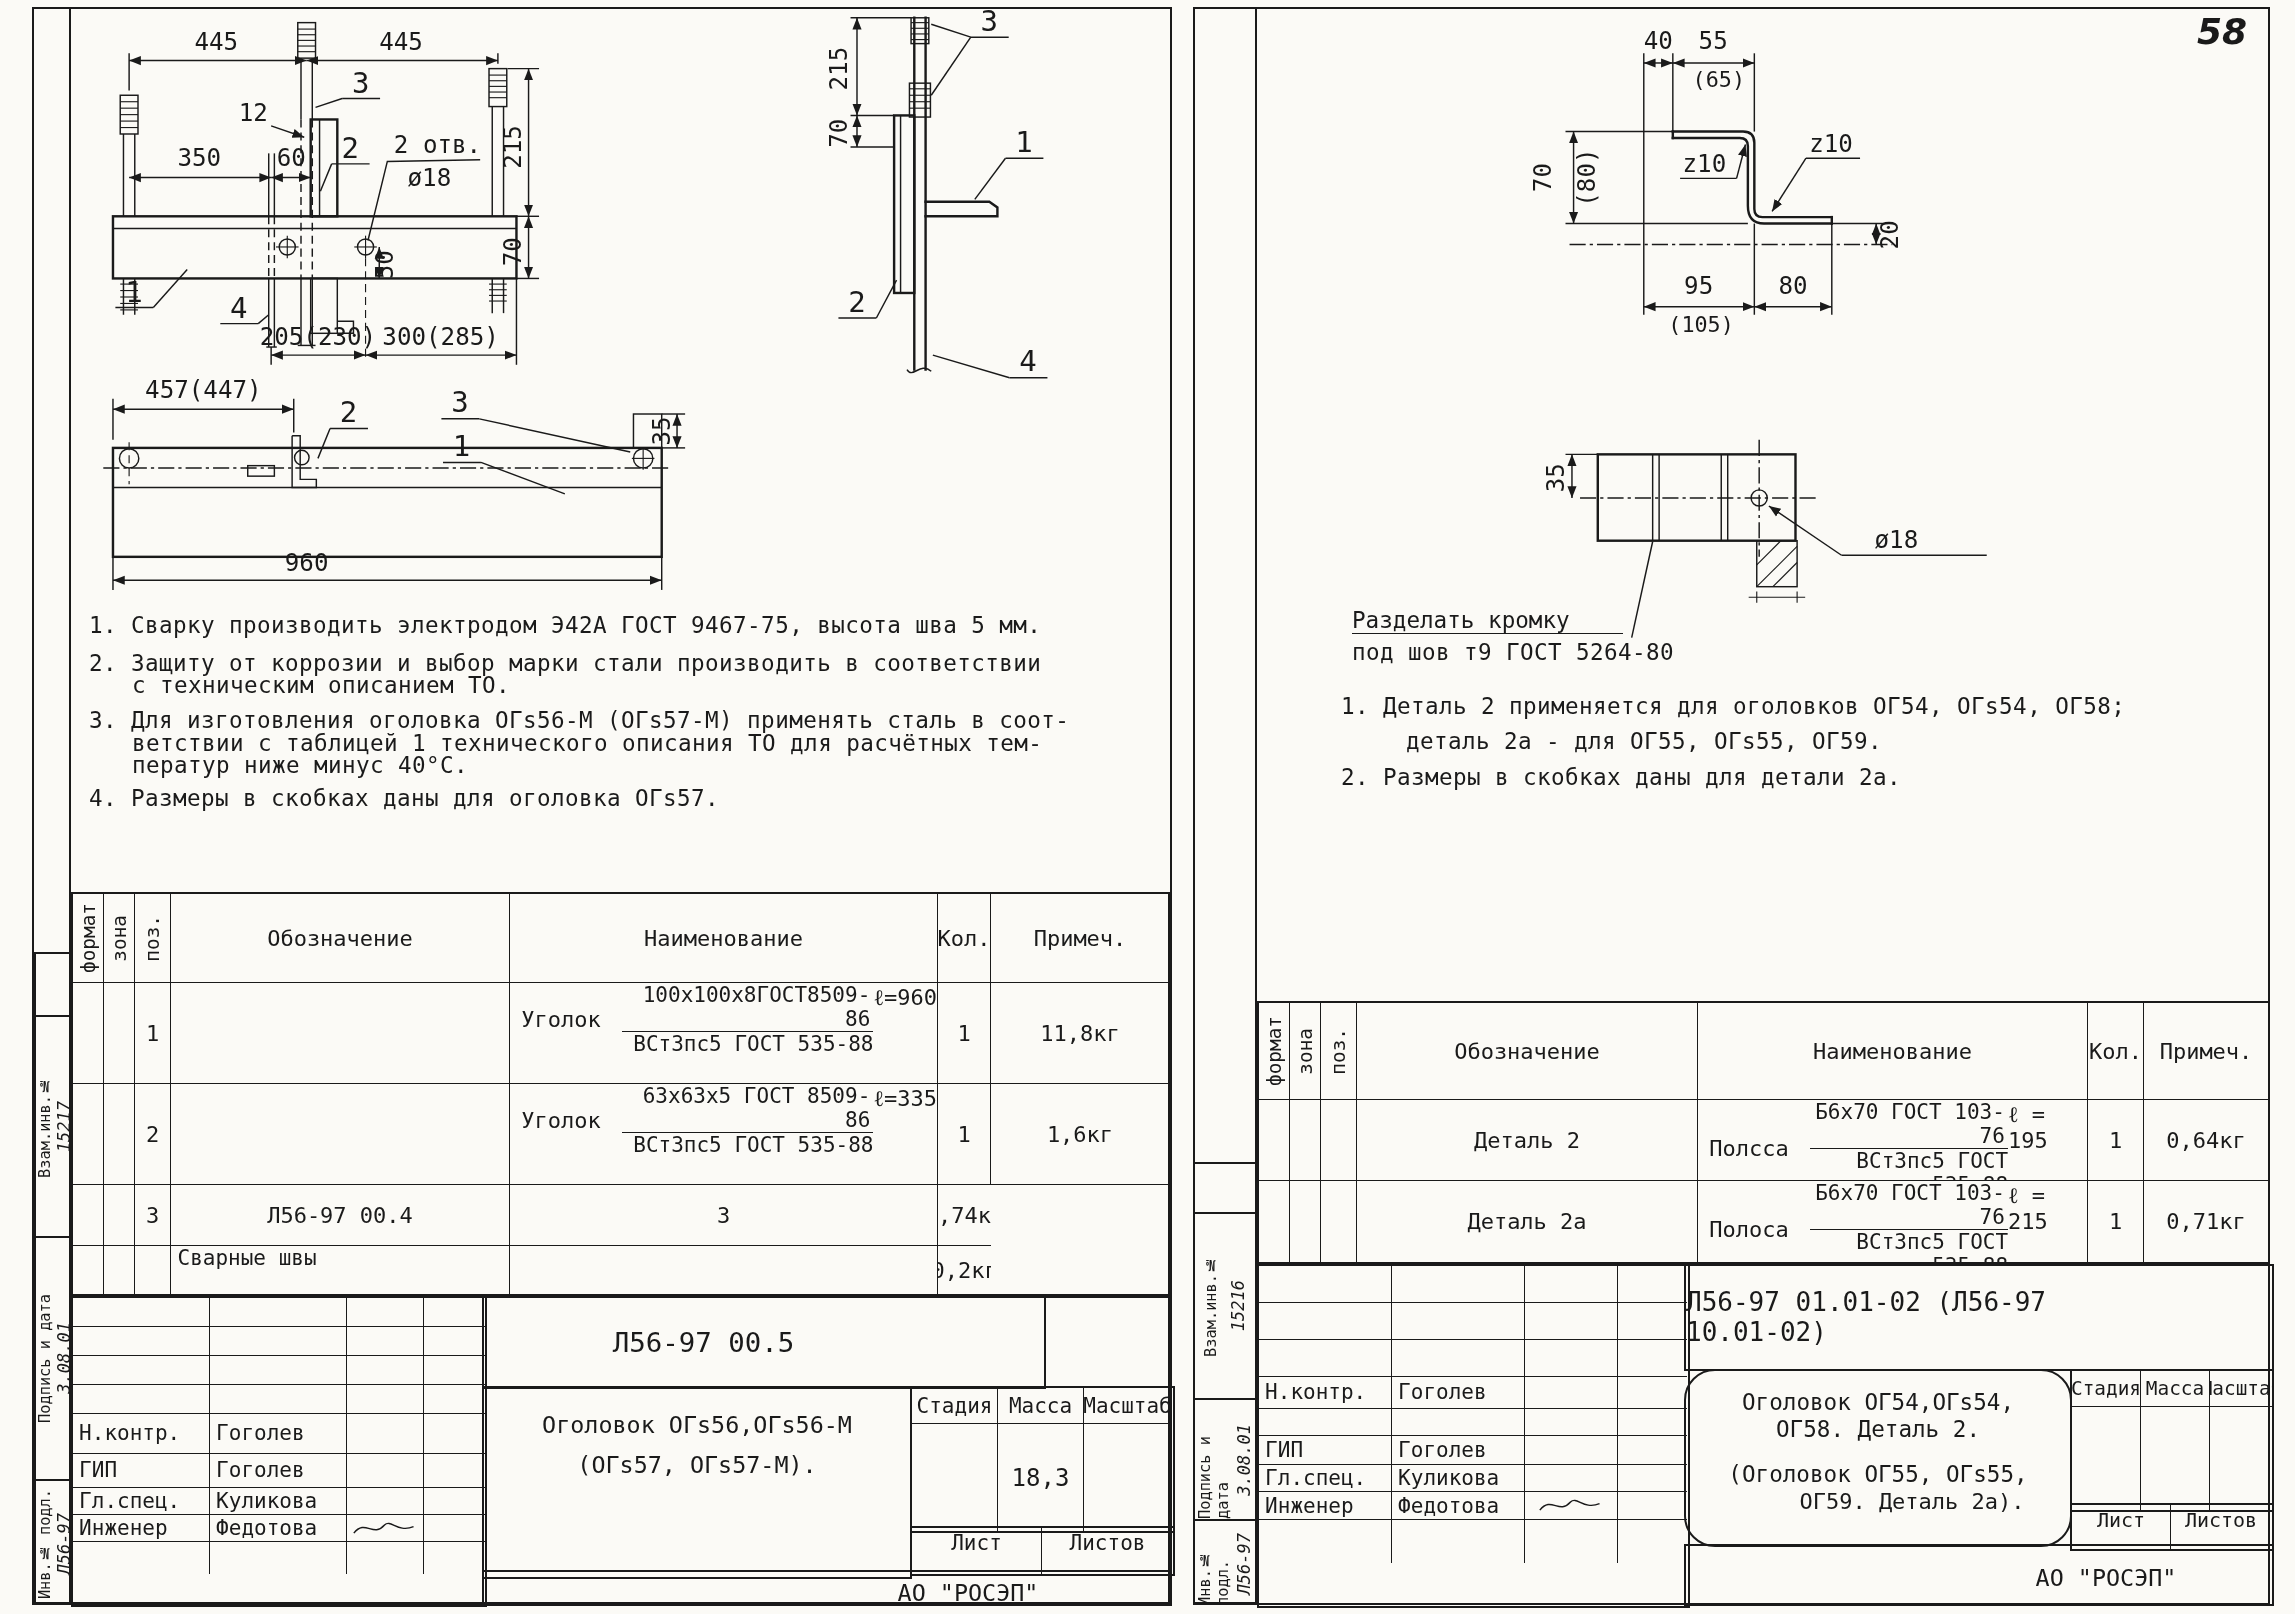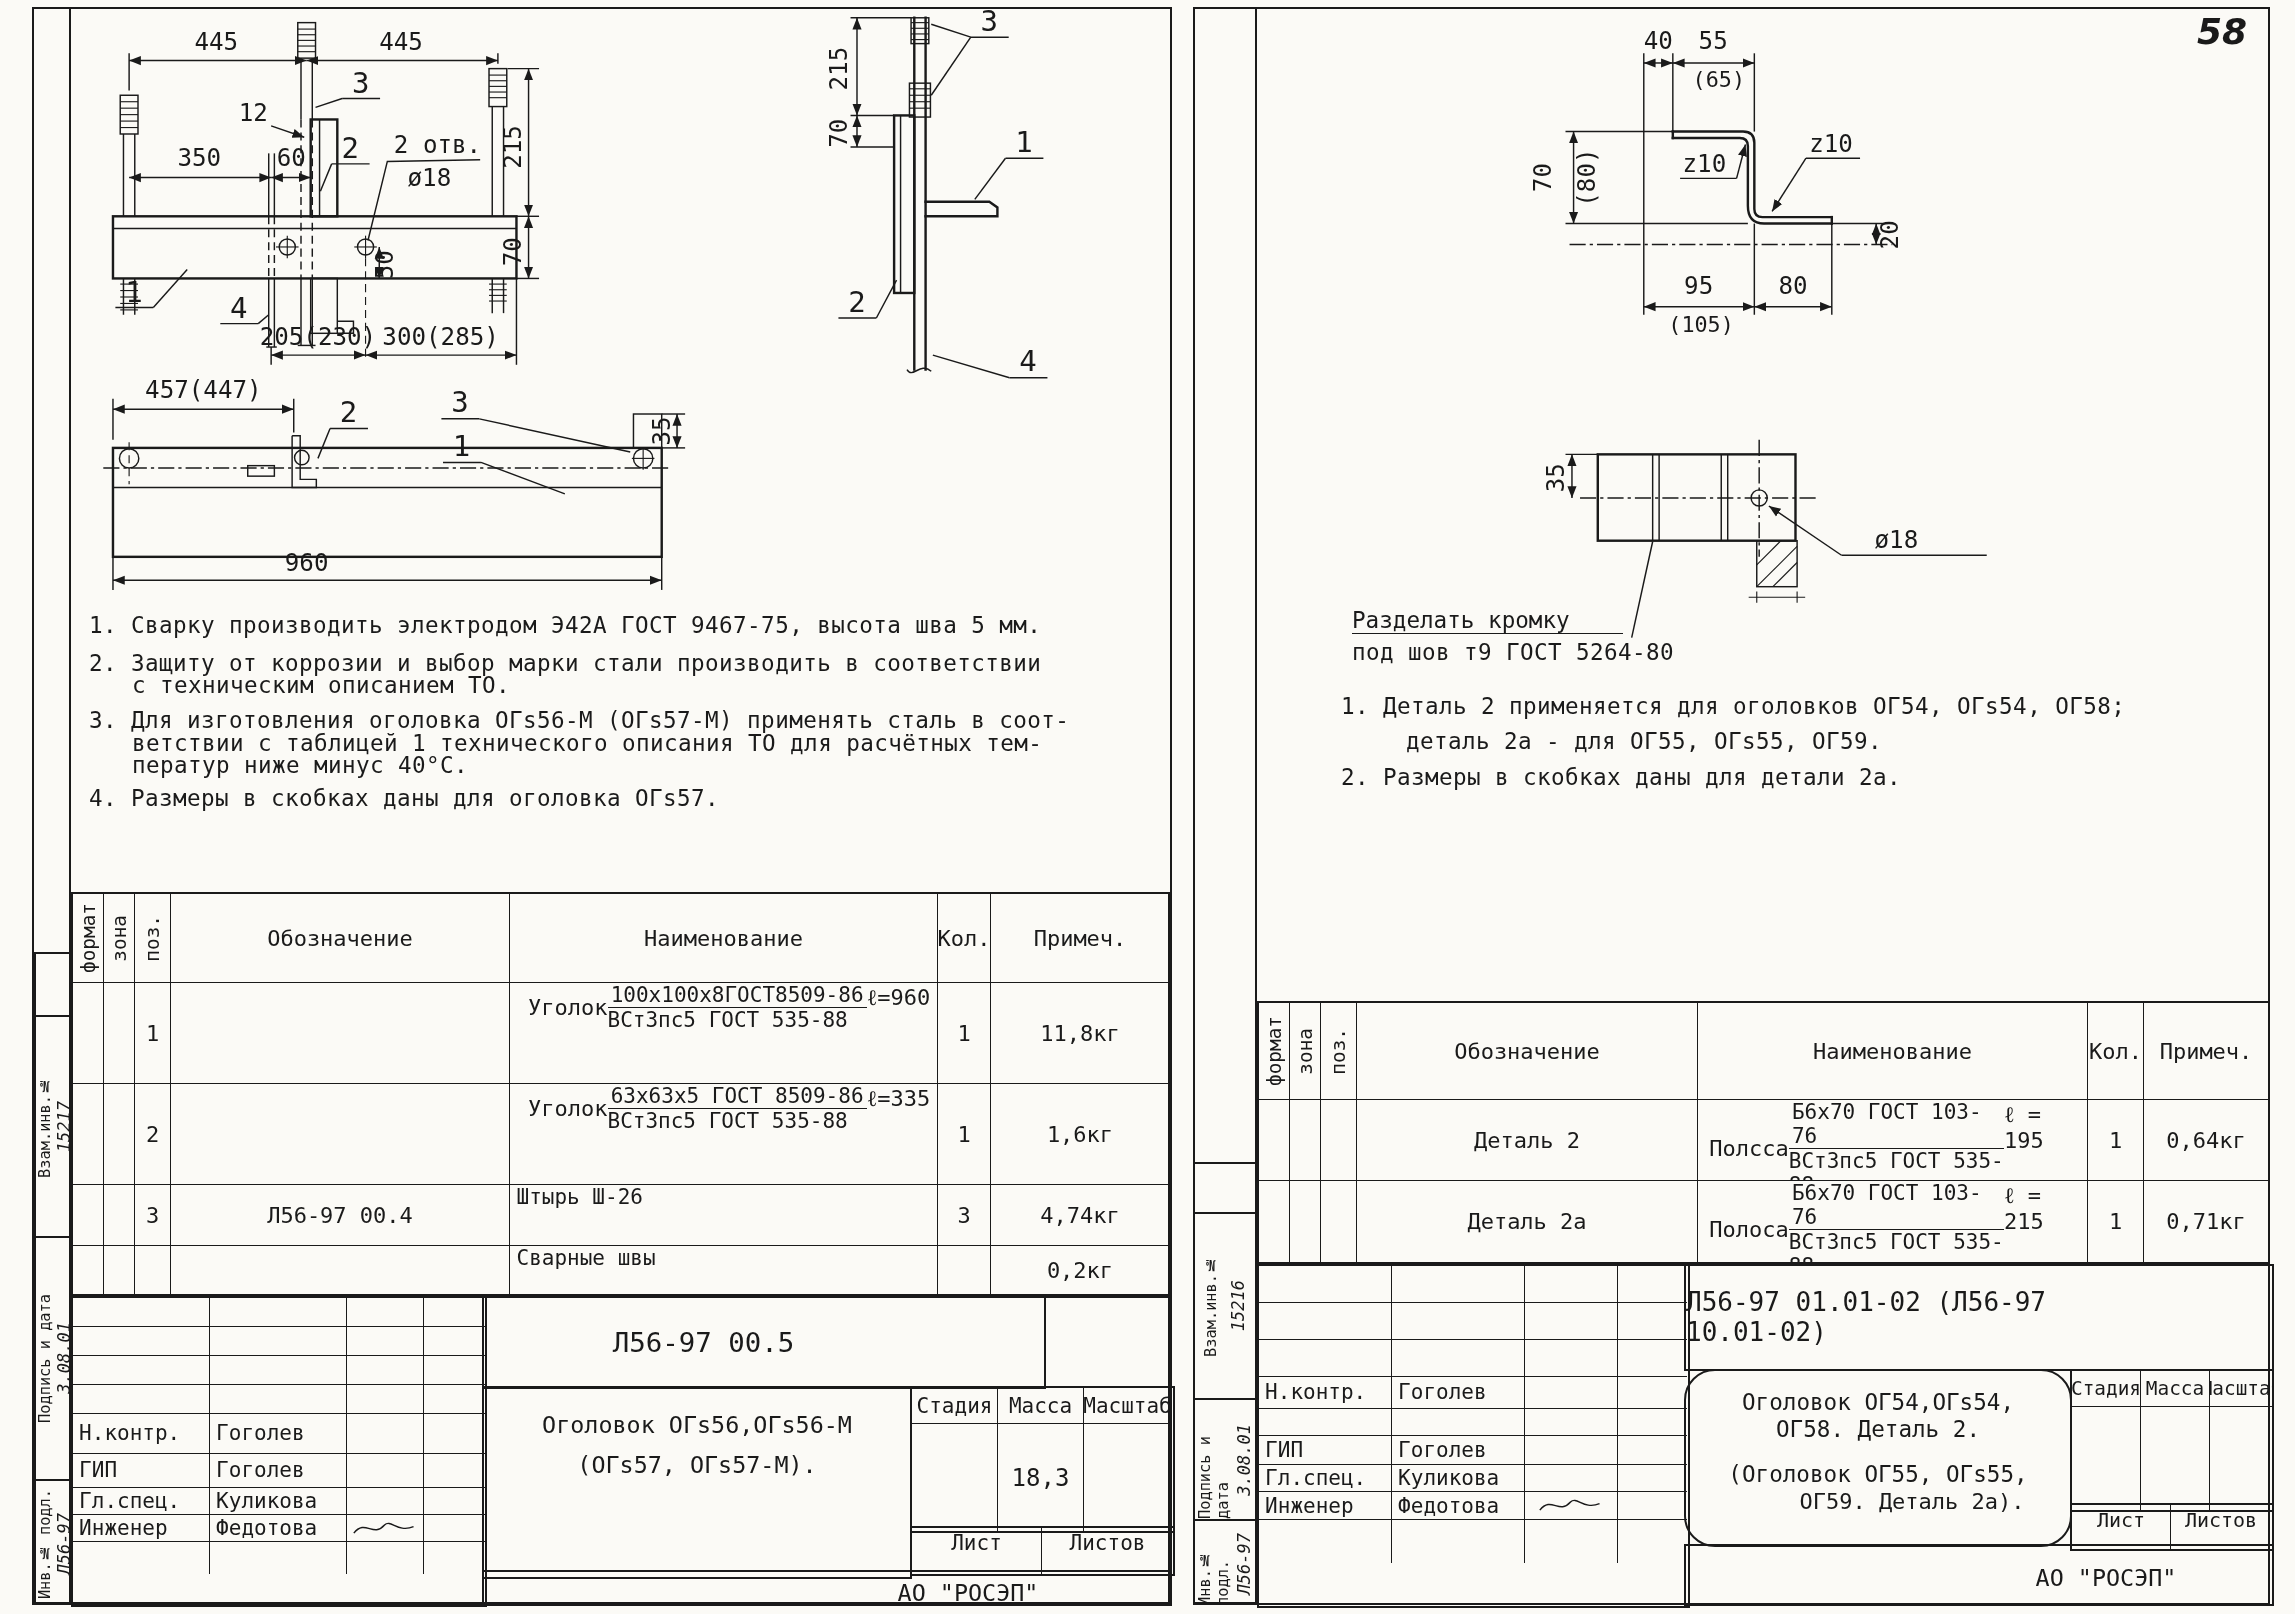--- a/index.html
+++ b/index.html
@@ -22,21 +22,21 @@
   .edge1{font-size:22.6px;border-bottom:1.6px solid #1a1a1a;padding-right:53px;}
   .grid{position:absolute;display:grid;box-sizing:border-box;border:2.4px solid #1a1a1a;}
   .grid>div{box-sizing:border-box;border-right:1.6px solid #1a1a1a;border-bottom:1.6px solid #1a1a1a;
             display:flex;align-items:center;justify-content:center;font-size:22px;overflow:hidden;}
   .grid>div.nr{border-right:none;}
   .grid>div.nb{border-bottom:none;}
   .vh{writing-mode:vertical-rl;transform:rotate(180deg);font-size:19.4px;}
   .vert{writing-mode:vertical-rl;transform:rotate(180deg);}
   .nm{flex-direction:row;align-items:flex-start !important;justify-content:center !important;padding-left:11.3px;}
   .nmrow{display:flex;align-items:center;}
-  .frac{display:inline-flex;flex-direction:column;margin-left:0;font-size:21px;line-height:24px;text-align:left;}
+  .frac{display:inline-flex;flex-direction:column;margin-left:21px;font-size:21px;line-height:24px;text-align:right;}
   .frac .ft{border-bottom:1.6px solid #1a1a1a;padding:0 3.2px;}
   .len{font-size:22px;margin-top:1.6px;}
   .tb{position:absolute;box-sizing:border-box;border:2px solid #1a1a1a;}
   .mcol{position:absolute;box-sizing:border-box;border:2px solid #1a1a1a;}
   .mcell{position:absolute;left:0;width:100%;box-sizing:border-box;border-top:2px solid #1a1a1a;
          display:flex;flex-direction:row;align-items:center;justify-content:space-evenly;overflow:hidden;}
   .mlab{font-size:15.3px;}
   .mval{font-size:17px;font-style:italic;}
   .frame{position:absolute;width:1.6px;background:#1a1a1a;}
   .stampname{justify-content:flex-start !important;padding-left:6.5px;font-size:21px !important;}
@@ -379,21 +379,20 @@
         </div>
       <div class="len">ℓ=335</div>
     </div>
     <div>1</div>
     <div class="nr">1,6кг</div>
 
     <div></div>
       <div></div>
     <div>3</div>
     <div>Л56-97 00.4</div>
-    <div class="nm stampname">Штырь Ш-26</div>
     <div>3</div>
     <div class="nr">4,74кг</div>
 
     <div class="nb"></div>
       <div class="nb"></div>
     <div class="nb"></div>
     <div class="nb"></div>
     <div class="nb nm stampname">Сварные швы</div>
     <div class="nb"></div>
     <div class="nb nr">0,2кг</div>

